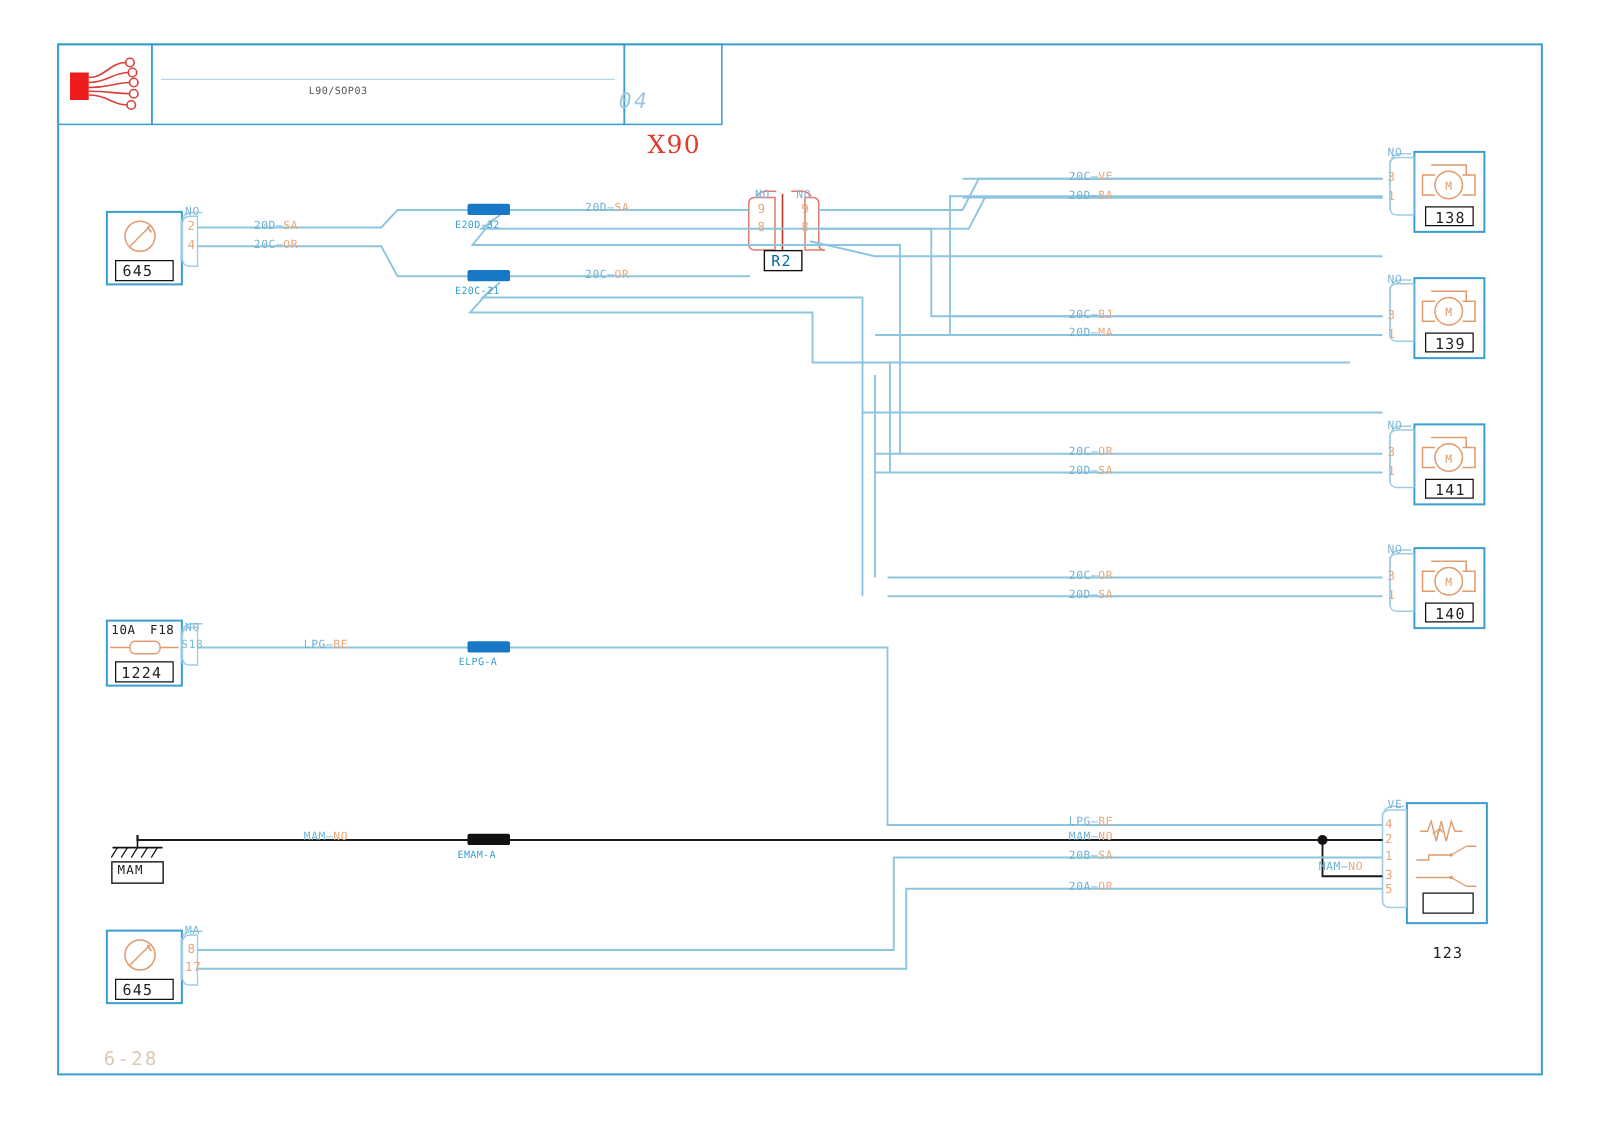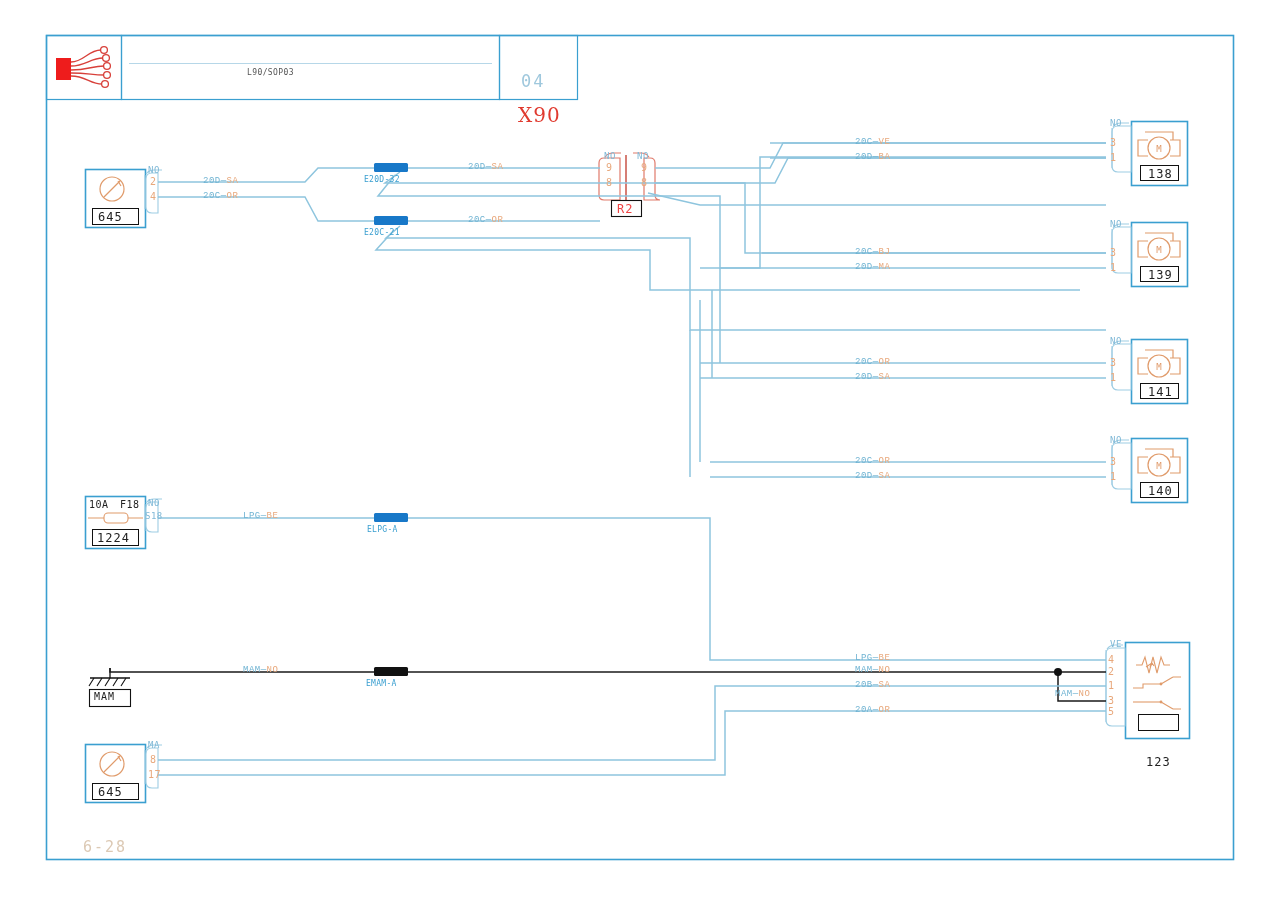--- a/index.html
+++ b/index.html
@@ -1,32 +1,32 @@
 <!DOCTYPE html>
 <html><head>
 <meta charset="utf-8">
 <style>
   html,body{margin:0;padding:0;background:#ffffff;}
   body{width:1280px;height:905px;font-family:"DejaVu Sans Mono","Liberation Mono",monospace;}
   #sheet{position:relative;width:1280px;height:905px;overflow:hidden;background:#fff;}
   #svgroot{position:absolute;left:0;top:0;width:1280px;height:905px;}
   .lbl{position:absolute;white-space:nowrap;font-family:"DejaVu Sans Mono","Liberation Mono",monospace;line-height:1;}
-  .wirelbl{font-size:9px;letter-spacing:.5px;font-family:Liberation Mono, monospace;}
+  .wirelbl{font-size:9px;letter-spacing:.5px;}
   .wc1{color:#6fb3d2;}
   .wc2{color:#e8a87c;}
   .pin{font-size:10px;color:#e8a87c;letter-spacing:.5px;}
   .pinno{font-size:9px;color:#7fb8d6;letter-spacing:.5px;}
   .splice{font-size:8px;color:#3a9fd0;letter-spacing:.3px;}
   .devnum{font-size:12px;color:#222;letter-spacing:1px;}
   .title-main{font-size:20px;color:#e03a2f;font-family:"DejaVu Serif","Liberation Serif",serif;letter-spacing:1px;}
   .title-sub{font-size:17px;color:#9fc8dd;letter-spacing:2px;}
   .title-mid{font-size:8px;color:#555;letter-spacing:.4px;}
   .pagenum{font-size:15px;color:#dcc9b4;letter-spacing:2px;}
   .gndlbl{font-size:10px;color:#222;letter-spacing:1px;}
-  .r2lbl{font-size:12px;color:#ef4444;letter-spacing:1px;}
+  .r2lbl{font-size:12px;color:#0369a1;letter-spacing:1px;}
   .fuselbl{font-size:10px;color:#222;letter-spacing:.5px;}
 </style>
 </head>
 <body>
 
 <div id="sheet">
 
   <svg id="svgroot" viewBox="0 0 1280 905">
     <defs></defs>
 
@@ -225,21 +225,21 @@
     <circle cx="1058" cy="672" r="4" fill="#111"></circle>
 
     <rect x="374" y="163" width="34" height="9" rx="1.5" fill="#1878c8"></rect>
     <rect x="374" y="216" width="34" height="9" rx="1.5" fill="#1878c8"></rect>
     <rect x="374" y="513" width="34" height="9" rx="1.5" fill="#1878c8"></rect>
     <rect x="374" y="667" width="34" height="9" rx="1.5" fill="#111111"></rect>
   </svg>
 
   <div class="lbl title-mid" style="left:247px;top:69px;">L90/SOP03</div>
   <div class="lbl title-main" style="left:518px;top:65px;margin-top:40px;">X90</div>
-  <div class="lbl title-sub" style="left:521px;top:73px;">04</div>
+  <div class="lbl title-sub" style="left:495px;top:73px;font-style:italic;">04</div>
 
   <div class="lbl pagenum" style="left:83px;top:840px;">6-28</div>
 
   <div class="lbl devnum" style="left:98px;top:211px;">645</div>
   <div class="lbl pinno" style="left:148px;top:166px;">NO</div>
   <div class="lbl pin" style="left:150px;top:177px;">2</div>
   <div class="lbl pin" style="left:150px;top:192px;">4</div>
 
   <div class="lbl devnum" style="left:98px;top:786px;">645</div>
   <div class="lbl pinno" style="left:148px;top:741px;">MA</div>

